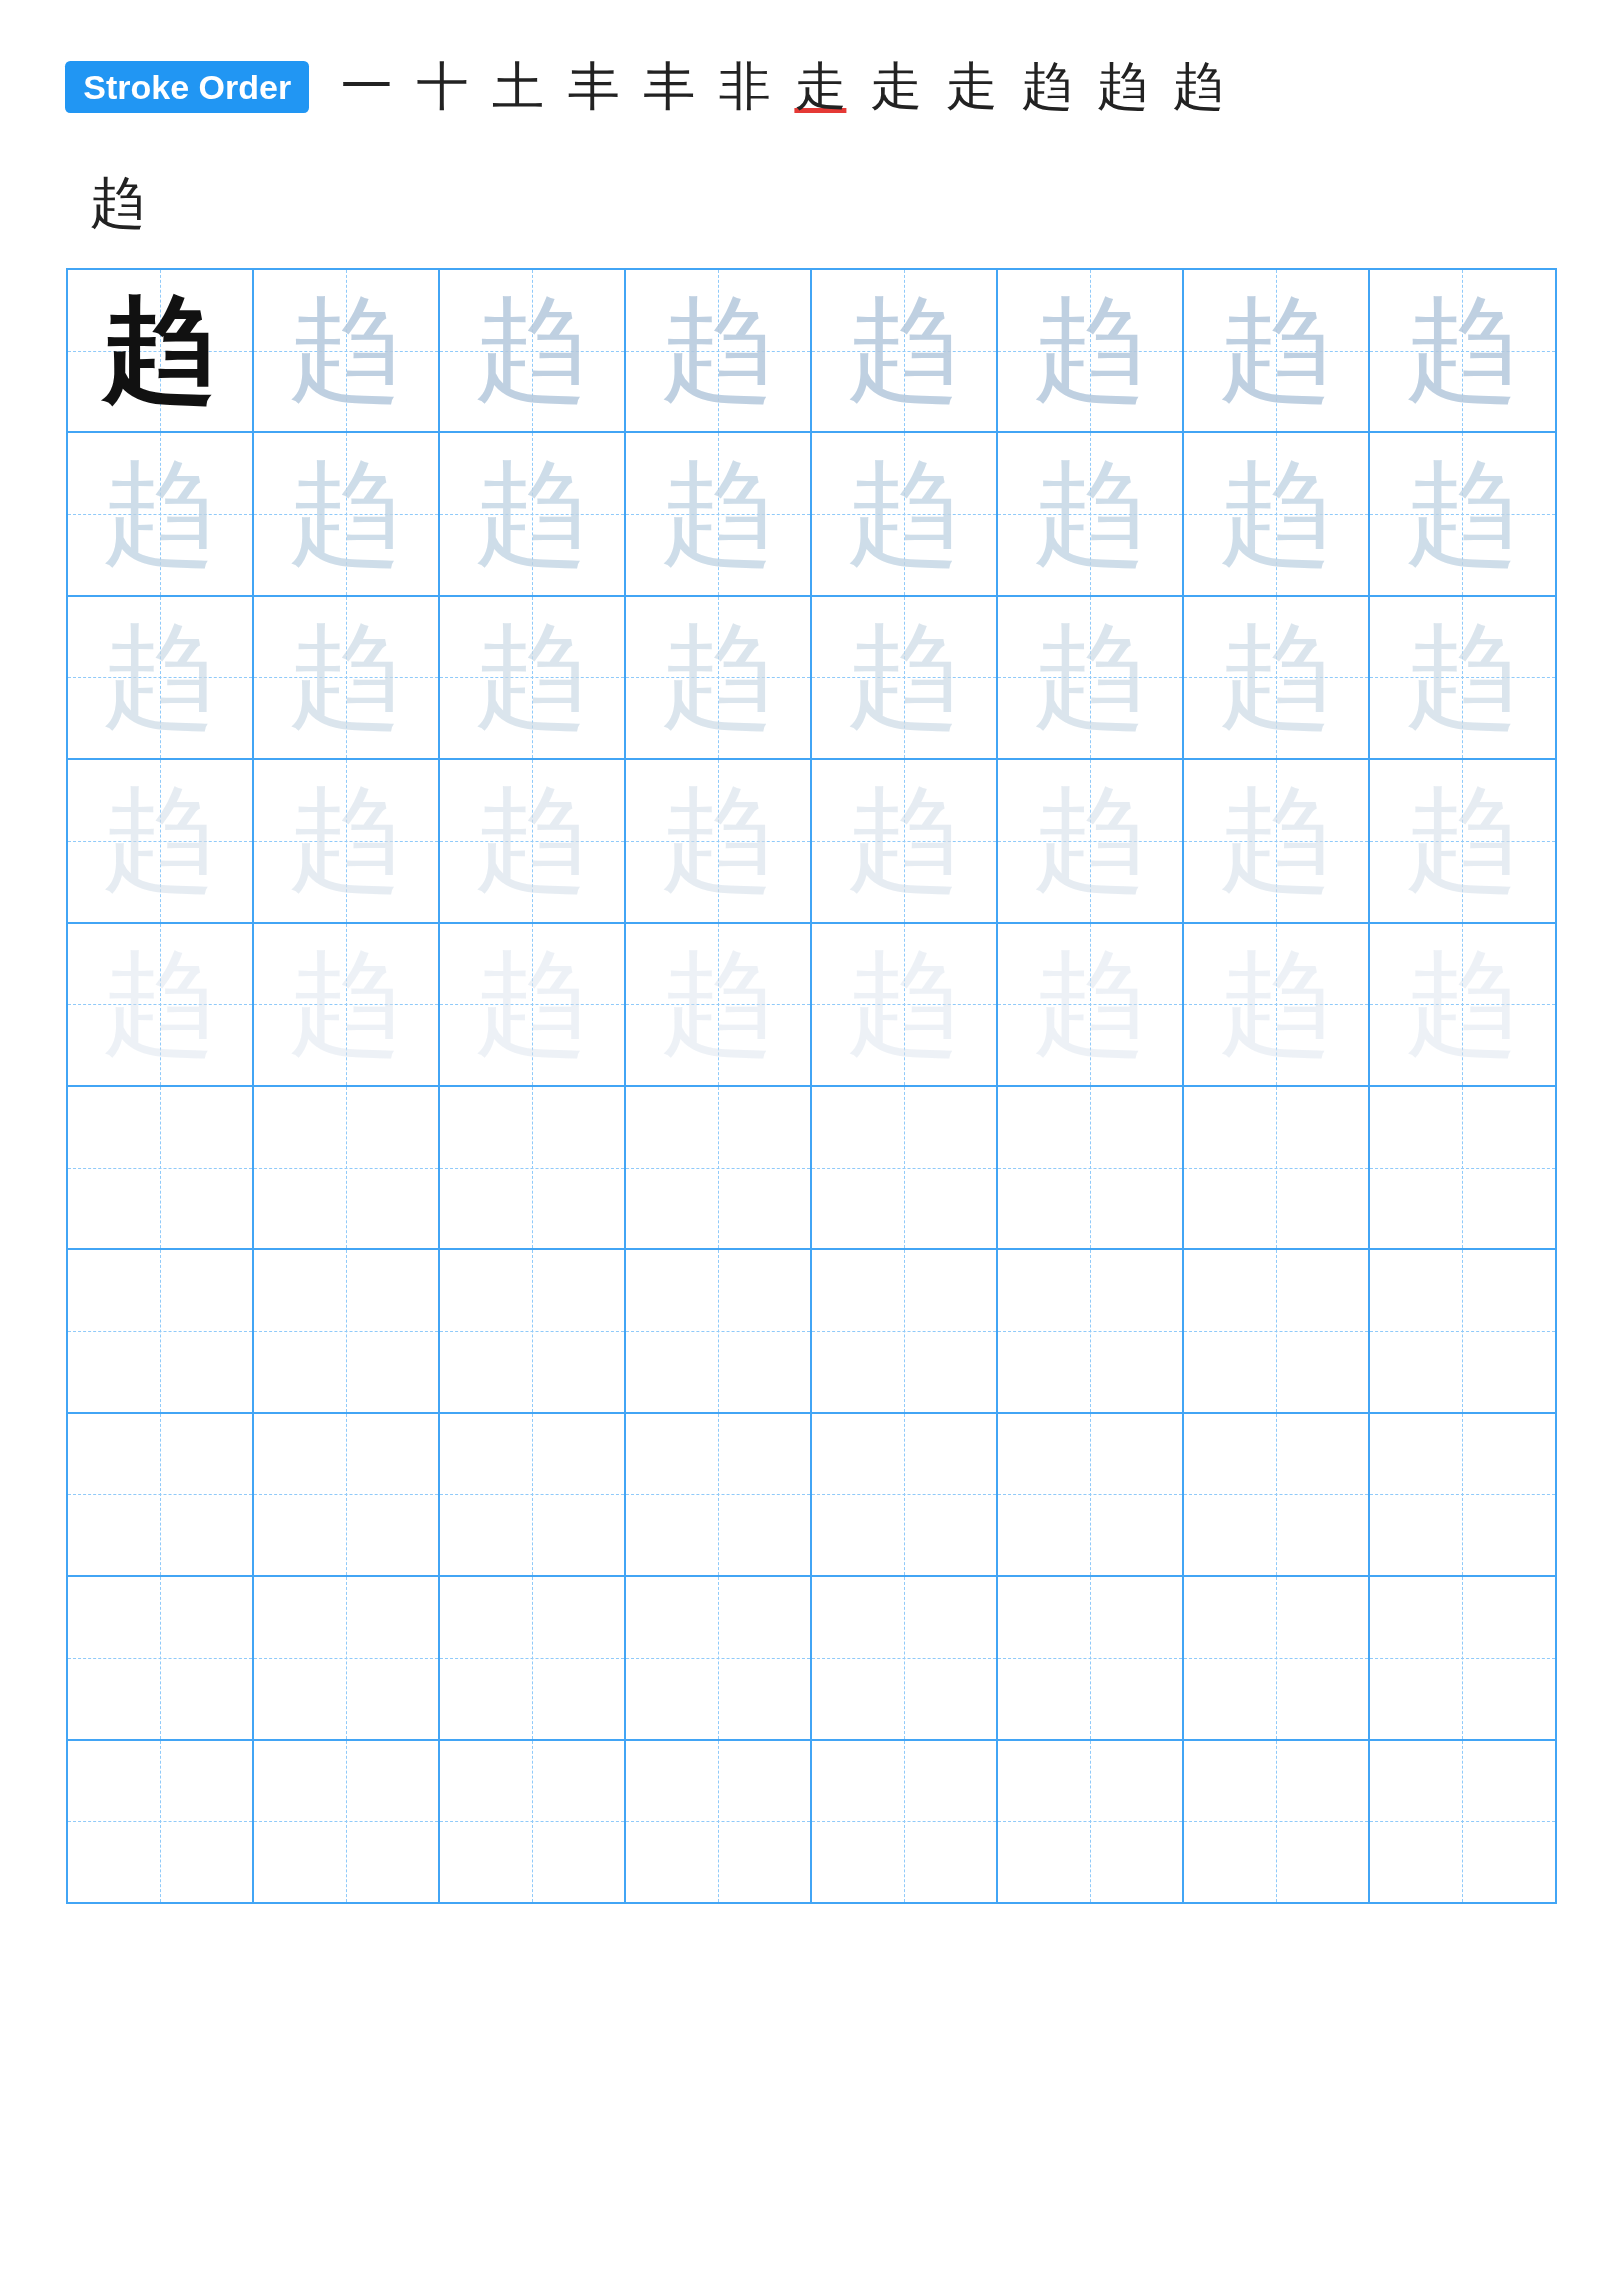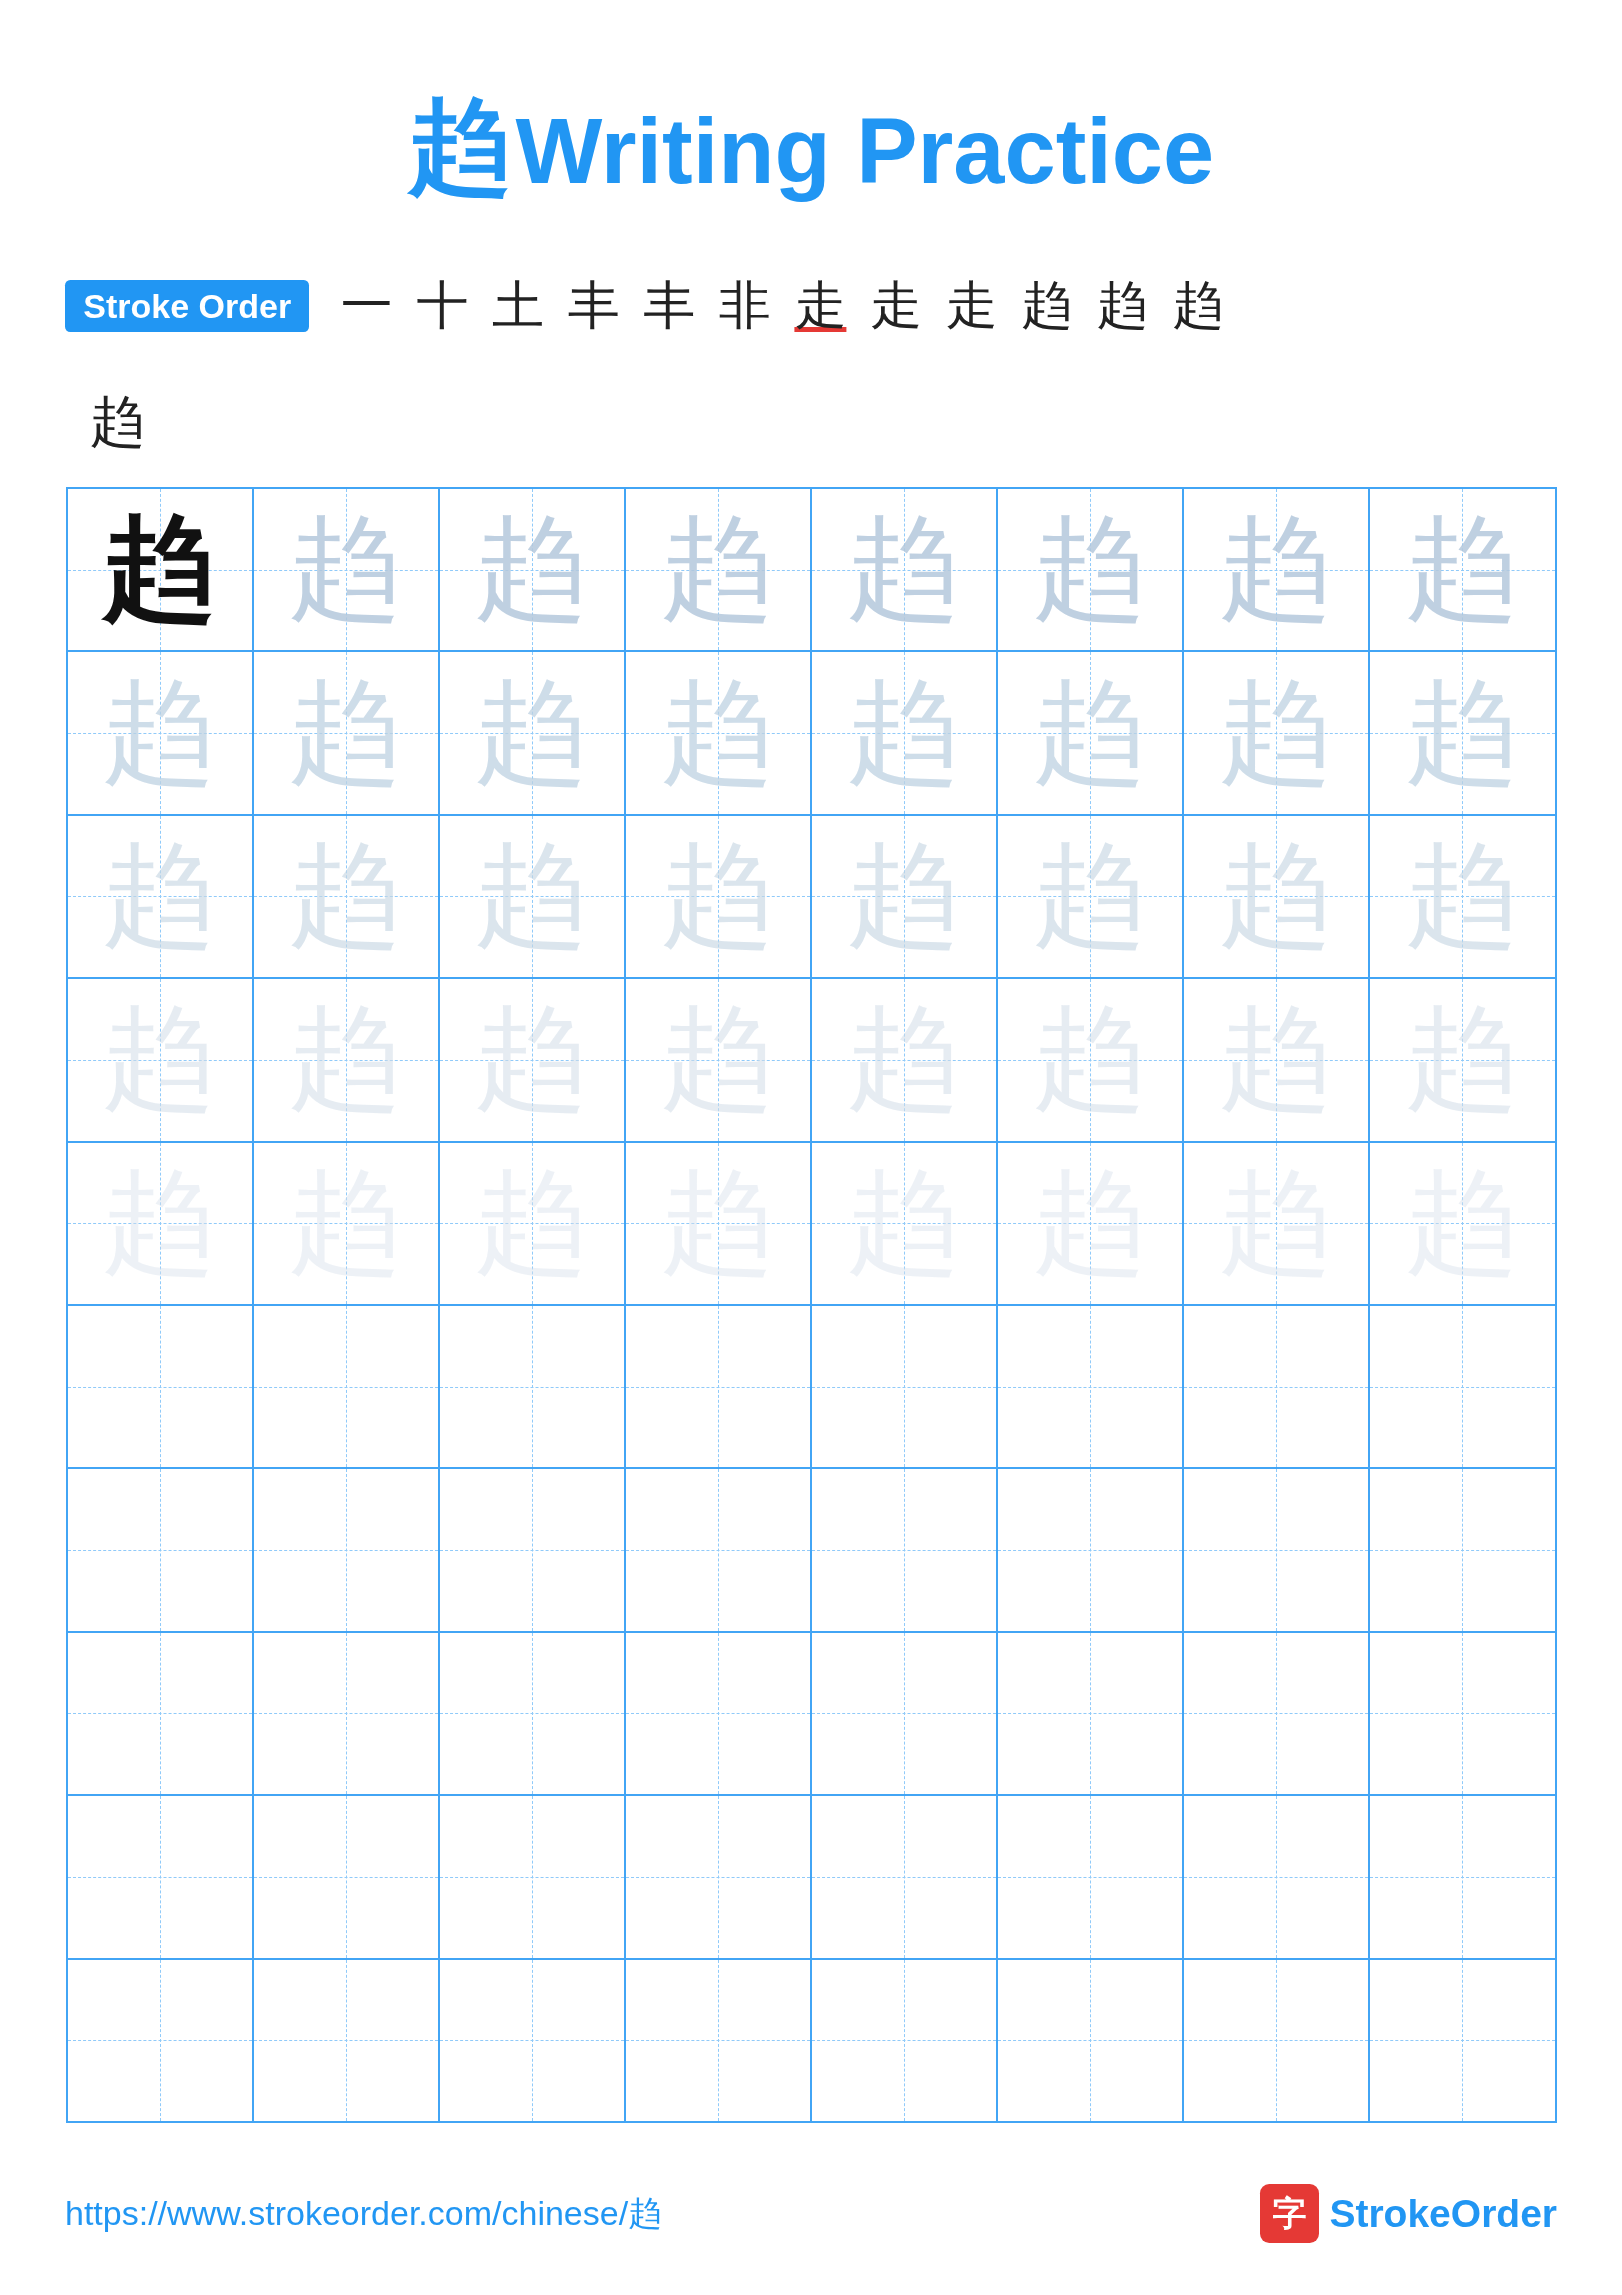--- a/index.html
+++ b/index.html
@@ -200,24 +200,20 @@
     }
     .footer-logo-text span {
       color: #2196F3;
     }
   </style>
 </head>
 <body>
 
 <div class="page">
 
-  <div class="title">
-    <span class="title-char">趋</span>
-    <span class="title-text">Writing Practice</span>
-  </div>
 
   <div class="stroke-order-section">
     <span class="stroke-order-badge">Stroke Order</span>
     <div class="stroke-steps">
       <span class="stroke-step">一</span>
       <span class="stroke-step">十</span>
       <span class="stroke-step">土</span>
       <span class="stroke-step">丰</span>
       <span class="stroke-step">丰</span>
       <span class="stroke-step">非</span>
@@ -400,26 +396,15 @@
     <div class="grid-cell"></div>
     <div class="grid-cell"></div>
     <div class="grid-cell"></div>
     <div class="grid-cell"></div>
     <div class="grid-cell"></div>
     <div class="grid-cell"></div>
     <div class="grid-cell"></div>
     <div class="grid-cell"></div>
   </div>
 
-  <div class="footer">
-    <a class="footer-url" href="#">https://www.strokeorder.com/chinese/趋</a>
-    <div class="footer-logo">
-      <div class="footer-logo-icon">
-        <span>字</span>
-      </div>
-      <div class="footer-logo-text">
-        <span style="color:#2196F3;">Stroke</span><span>Order</span>
-      </div>
-    </div>
-  </div>
 
 </div>
 
 
 </body></html>

